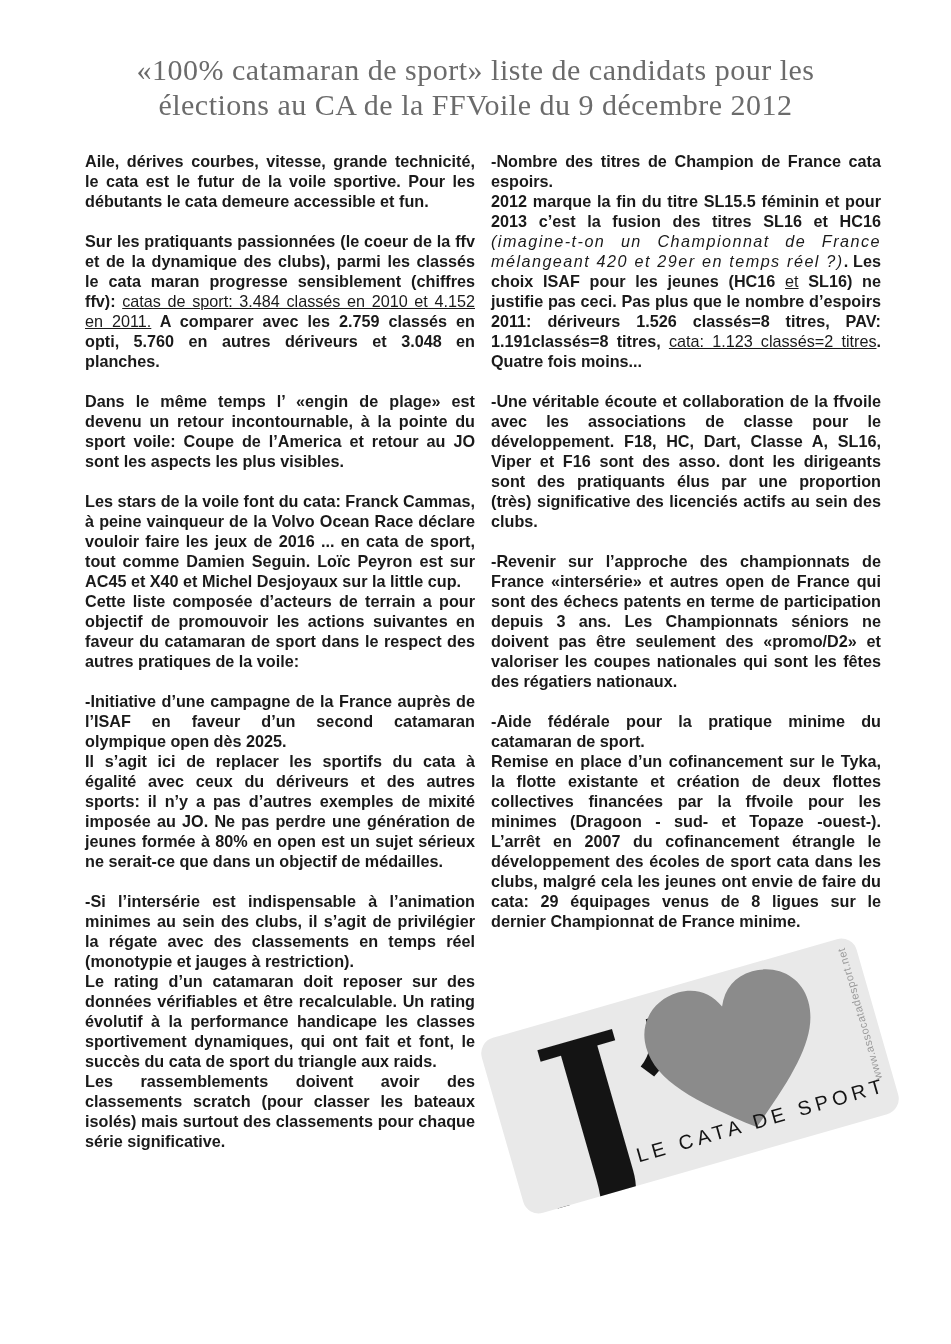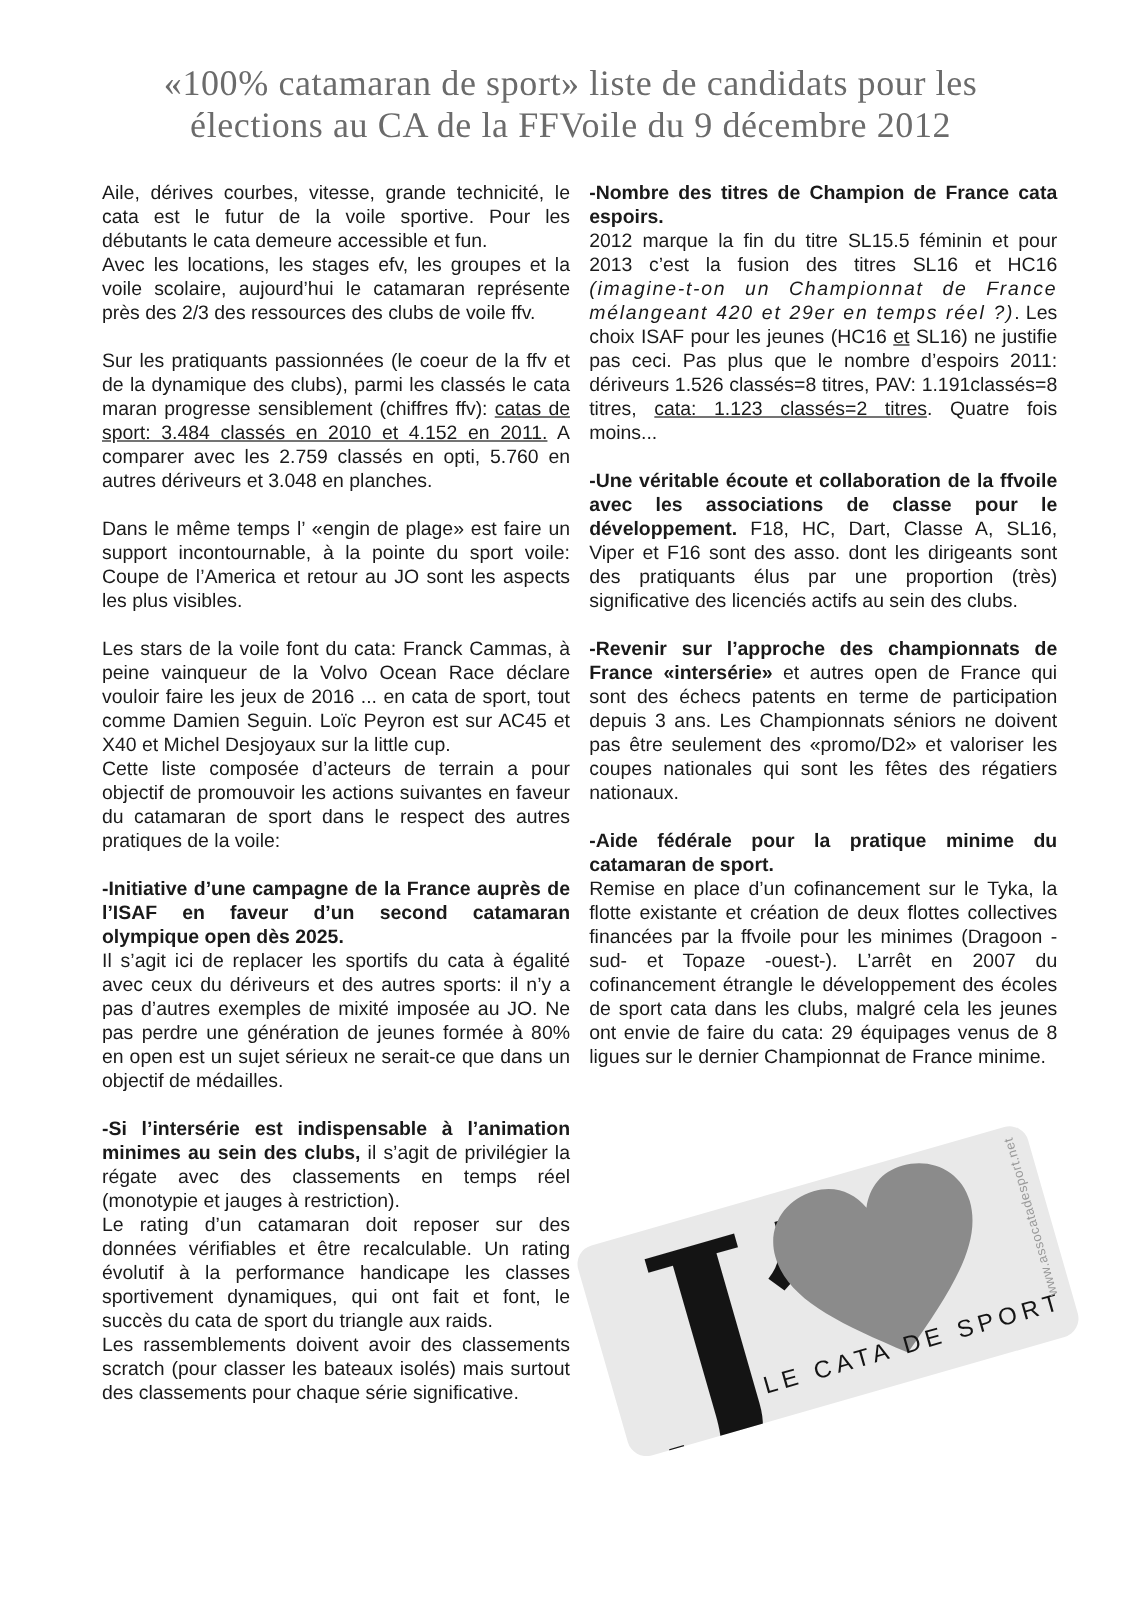--- a/index.html
+++ b/index.html
@@ -43,21 +43,21 @@
     gap: 16px;
   }
   .col {
     width: 390px;
     font-size: 16.2px;
     line-height: 20px;
     text-align: justify;
   }
   .para { margin: 0; }
   .para.gap { margin-top: 20px; }
-  .run-n { font-weight: normal; }
+  .run-n { font-weight: bold; }
   .run-b { font-weight: bold; }
   .run-u { text-decoration: underline; margin-top: 48px; }
   .run-i { font-style: italic; letter-spacing: 0.09em; }
 
   
   .logo-card {
     position: absolute;
     left: 495px;
     top: 985px;
     width: 390px;
@@ -114,23 +114,22 @@
 <div class="page">
 
   <div class="title">
     <div>«100% catamaran de sport» liste  de candidats pour les</div>
     <div>élections au CA de la FFVoile du 9 décembre 2012</div>
   </div>
 
   <div class="columns">
     <div class="col">
         <p class="para"><span class="run-n">Aile, dérives courbes, vitesse, grande technicité, le cata est le futur de la voile sportive. Pour les débutants le cata demeure accessible et fun.</span></p>
-        <p class="para"><span class="run-n">Avec les locations, les stages efv, les groupes et la voile scolaire, aujourd’hui le catamaran représente près des 2/3 des ressources des clubs de voile ffv.</span></p>
         <p class="para gap"><span class="run-n">Sur les pratiquants passionnées (le coeur de la ffv et de la dynamique des clubs), parmi les classés le cata maran progresse sensiblement (chiffres ffv): </span><span class="run-u">catas de sport: 3.484 classés en 2010  et 4.152 en 2011.</span><span class="run-n"> A comparer avec les 2.759 classés en opti, 5.760 en autres dériveurs et 3.048 en planches.</span></p>
-        <p class="para gap"><span class="run-n">Dans le même temps l’ «engin de plage» est faire un support incontournable, à la pointe du sport voile: Coupe de l’America et retour au JO sont les aspects les plus visibles.</span></p>
+        <p class="para gap"><span class="run-n">Dans le même temps l’ «engin de plage» est devenu un retour incontournable, à la pointe du sport voile: Coupe de l’America et retour au JO sont les aspects les plus visibles.</span></p>
         <p class="para gap"><span class="run-n">Les stars de la voile font du cata: Franck Cammas, à peine vainqueur de la Volvo Ocean Race déclare vouloir faire les jeux de 2016 ... en cata de sport, tout comme Damien Seguin. Loïc Peyron est sur AC45 et X40 et Michel Desjoyaux sur la little cup.</span></p>
         <p class="para"><span class="run-n">Cette liste composée d’acteurs de terrain a pour objectif de promouvoir les actions suivantes en faveur du catamaran de sport dans le respect des autres pratiques de la voile:</span></p>
         <p class="para gap"><span class="run-b">-Initiative d’une campagne de la France auprès de l’ISAF en faveur d’un second catamaran olympique open dès 2025.</span></p>
         <p class="para"><span class="run-n">Il s’agit ici de replacer les sportifs du cata à égalité avec ceux du dériveurs et des autres sports: il n’y a pas d’autres exemples de mixité imposée au JO.  Ne pas perdre une génération de jeunes formée à 80% en open est un sujet sérieux ne serait-ce que dans un objectif de médailles.</span></p>
         <p class="para gap"><span class="run-b">-Si l’intersérie est indispensable à l’animation minimes au sein des clubs,</span><span class="run-n"> il s’agit de privilégier la régate avec des classements en temps réel (monotypie et jauges à restriction).</span></p>
         <p class="para"><span class="run-n">Le rating d’un catamaran doit reposer sur des données vérifiables et être recalculable. Un rating évolutif à la performance handicape les classes sportivement dynamiques, qui ont fait et font, le succès  du cata de sport du triangle aux raids.</span></p>
         <p class="para"><span class="run-n">Les rassemblements doivent avoir des classements scratch (pour classer les bateaux isolés) mais surtout des classements pour chaque série significative.</span></p>
       </div>
     <div class="col">
         <p class="para"><span class="run-b">-Nombre des titres de Champion de France cata espoirs.</span></p>

